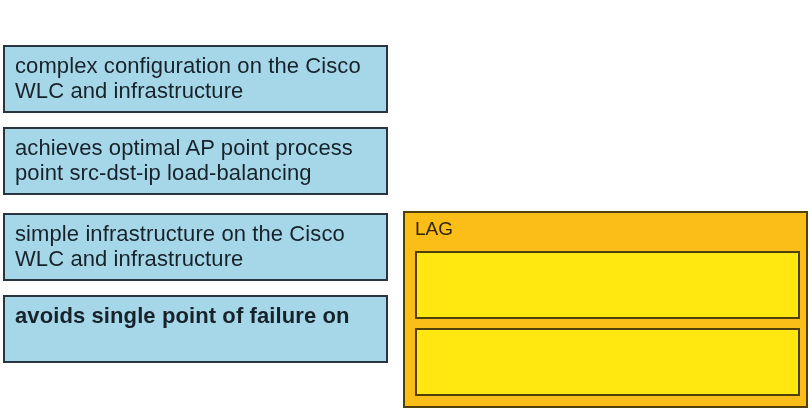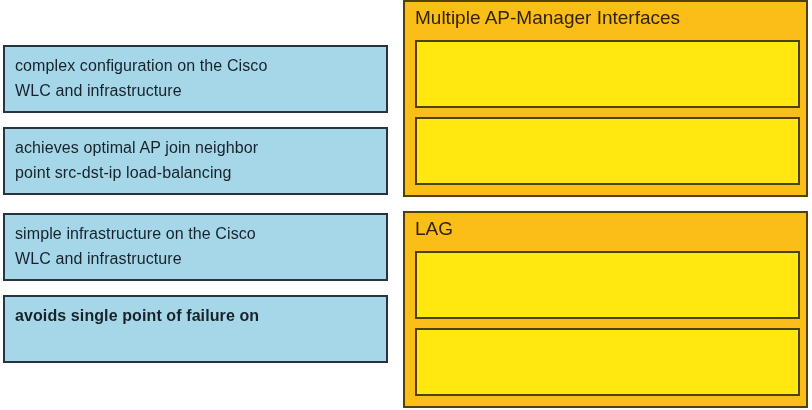--- a/index.html
+++ b/index.html
@@ -24,21 +24,21 @@
     height: 410px;
   }
   .option-card {
     position: absolute;
     left: 3px;
     width: 385px;
     box-sizing: border-box;
     background: #a6d7e8;
     border: 2px solid #28353f;
     color: #17222b;
-    font-size: 16px;
+    font-size: 22px;
     line-height: 25px;
     padding: 6px 0 6px 10px;
     letter-spacing: 0.1px;
   }
   .option-card .line {
     display: block;
     white-space: nowrap;
   }
 
   #option-card-0 { top: 45px;  height: 68px; }
@@ -90,42 +90,37 @@
 <body>
 
 <div id="options-column">
 
   <div class="option-card" id="option-card-0">
     <span class="line">complex configuration on the Cisco</span>
     <span class="line">WLC and infrastructure</span>
   </div>
 
   <div class="option-card" id="option-card-1">
-    <span class="line">achieves optimal AP join neighbor</span>
+    <span class="line">achieves optimal AP point process</span>
     <span class="line">point src-dst-ip load-balancing</span>
   </div>
 
   <div class="option-card" id="option-card-2">
     <span class="line">simple infrastructure on the Cisco</span>
     <span class="line">WLC and infrastructure</span>
   </div>
 
   <div class="option-card" id="option-card-3">
     <span class="line">avoids single point of failure on</span>
   </div>
 
 </div>
 
 <div id="targets-column">
 
-  <div class="target-panel" id="target-panel-0">
-    <div class="target-title">Multiple AP-Manager Interfaces</div>
-    <div class="dropzone dropzone-0"></div>
-    <div class="dropzone dropzone-1"></div>
-  </div>
 
   <div class="target-panel" id="target-panel-1">
     <div class="target-title">LAG</div>
     <div class="dropzone dropzone-0"></div>
     <div class="dropzone dropzone-1"></div>
   </div>
 
 </div>
 
 </body></html>

